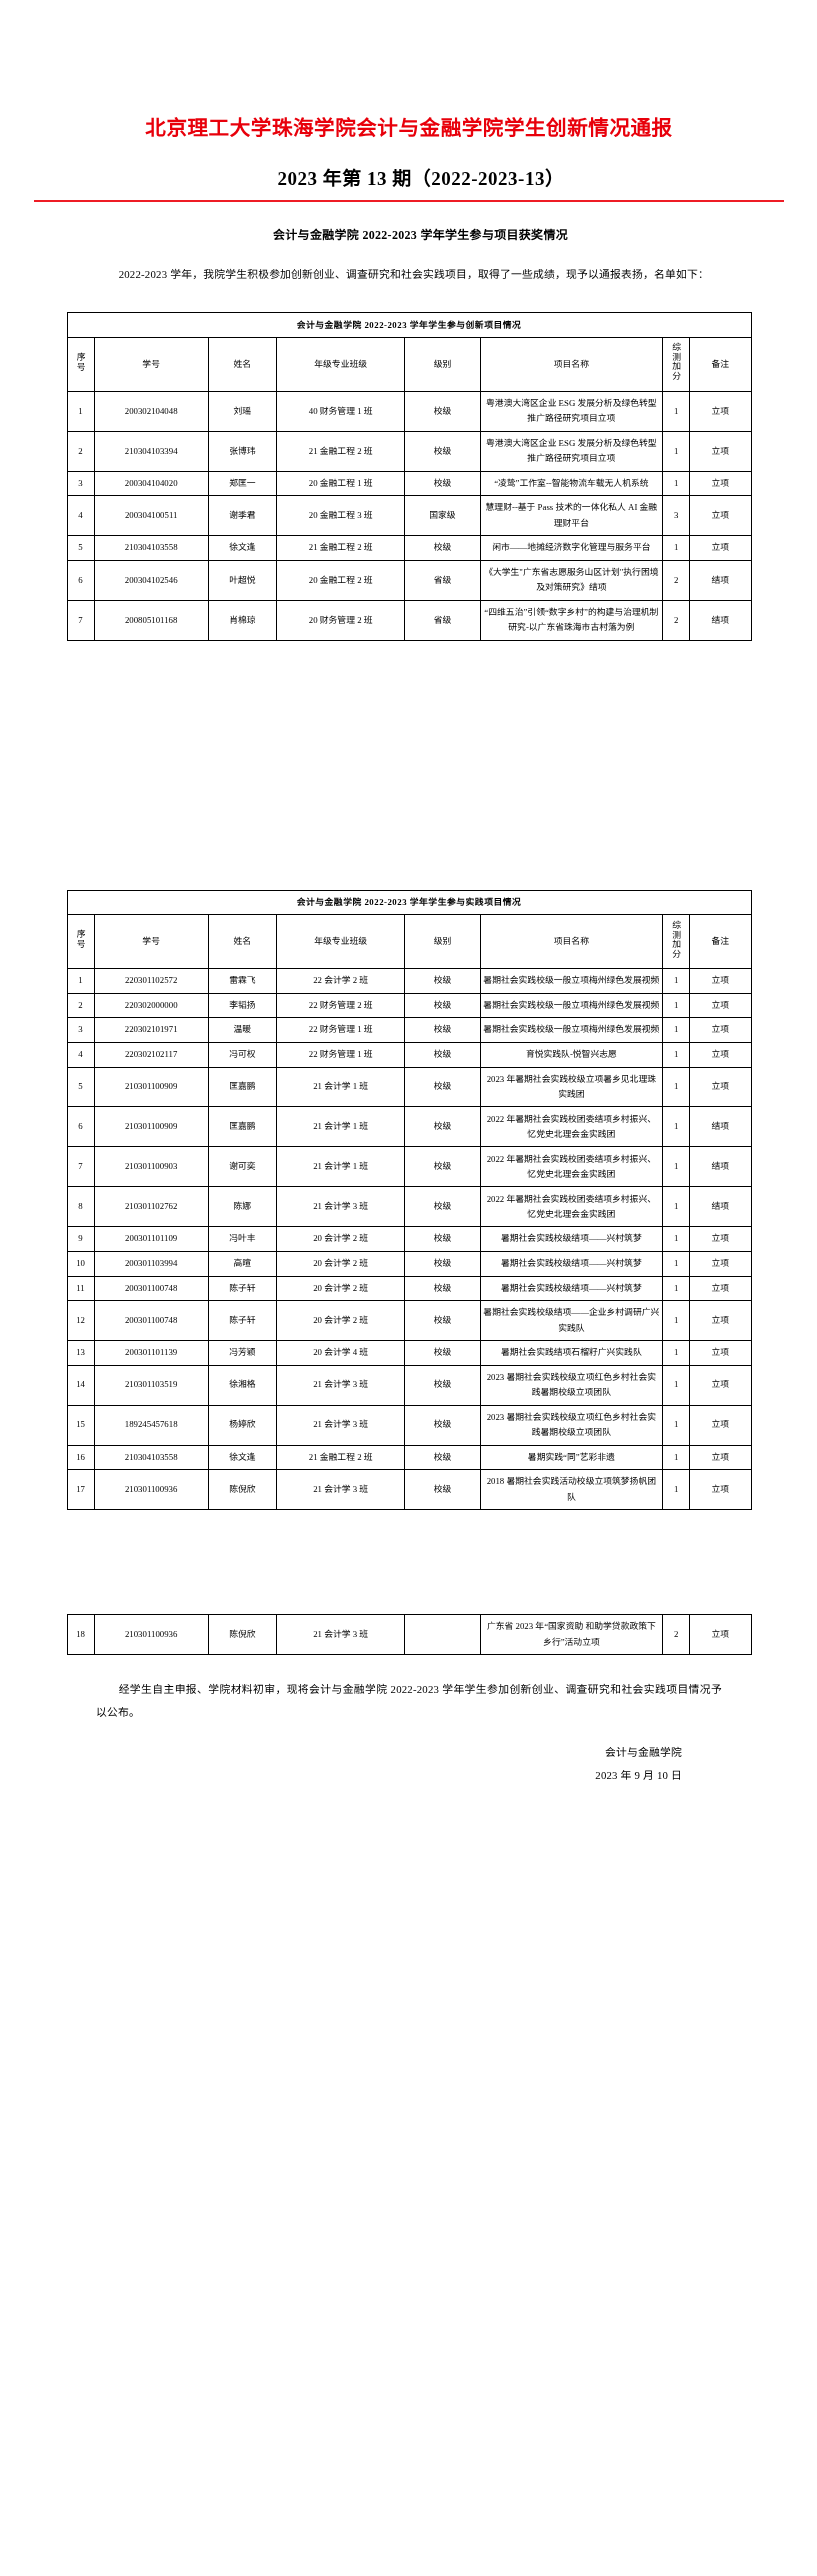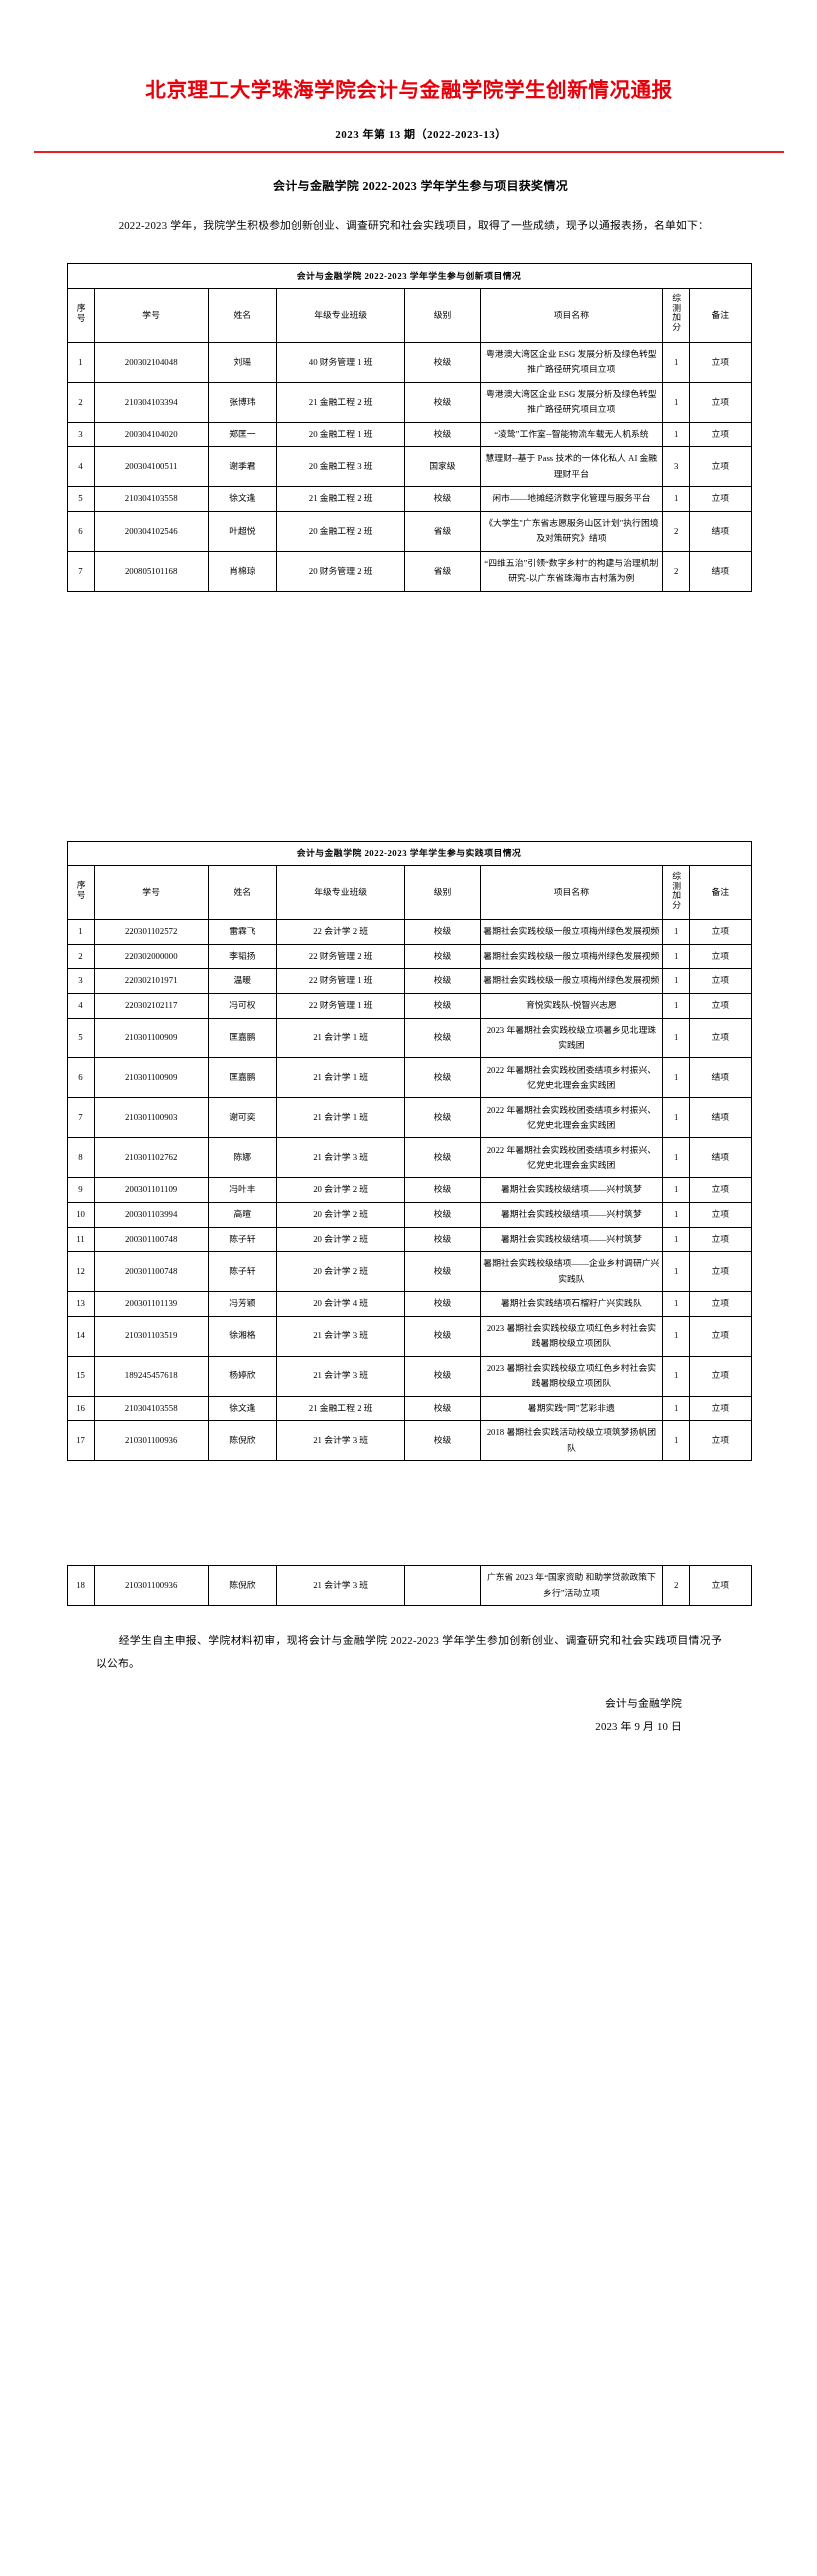--- a/index.html
+++ b/index.html
@@ -17,36 +17,36 @@
   .page {
     width: 818px;
     box-sizing: border-box;
     padding: 0 0 31px 0;
     background: #ffffff;
     position: relative;
   }
 
   
   .masthead {
-    padding-top: 78px;
+    padding-top: 116px;
     text-align: center;
   }
   .doc-title {
     color: #e8000b;
     font-family: "Liberation Serif", "DejaVu Serif", serif;
     font-weight: bold;
     font-size: 20.6px;
     letter-spacing: 0.5px;
     line-height: 1.25;
     margin: 0;
     white-space: nowrap;
   }
   .issue-line {
     margin-top: 21.6px;
-    font-size: 11px;
+    font-size: 19px;
     font-weight: bold;
     letter-spacing: 0.5px;
     font-family: "Liberation Serif", "DejaVu Serif", serif;
     margin-left: 24px;
   }
   .red-rule {
     margin: 9.3px auto 0 auto;
     width: 750px;
     height: 2.6px;
     background: #ee1c25;

